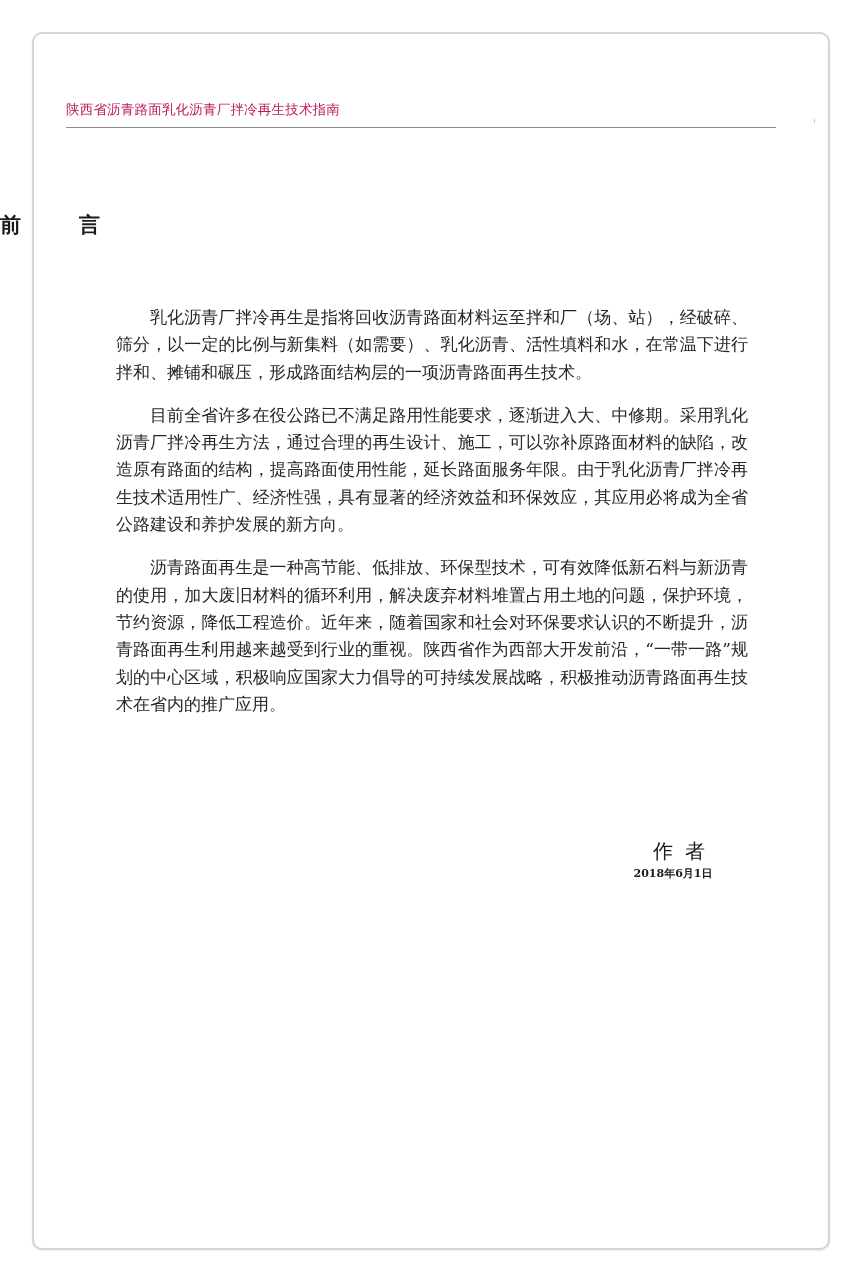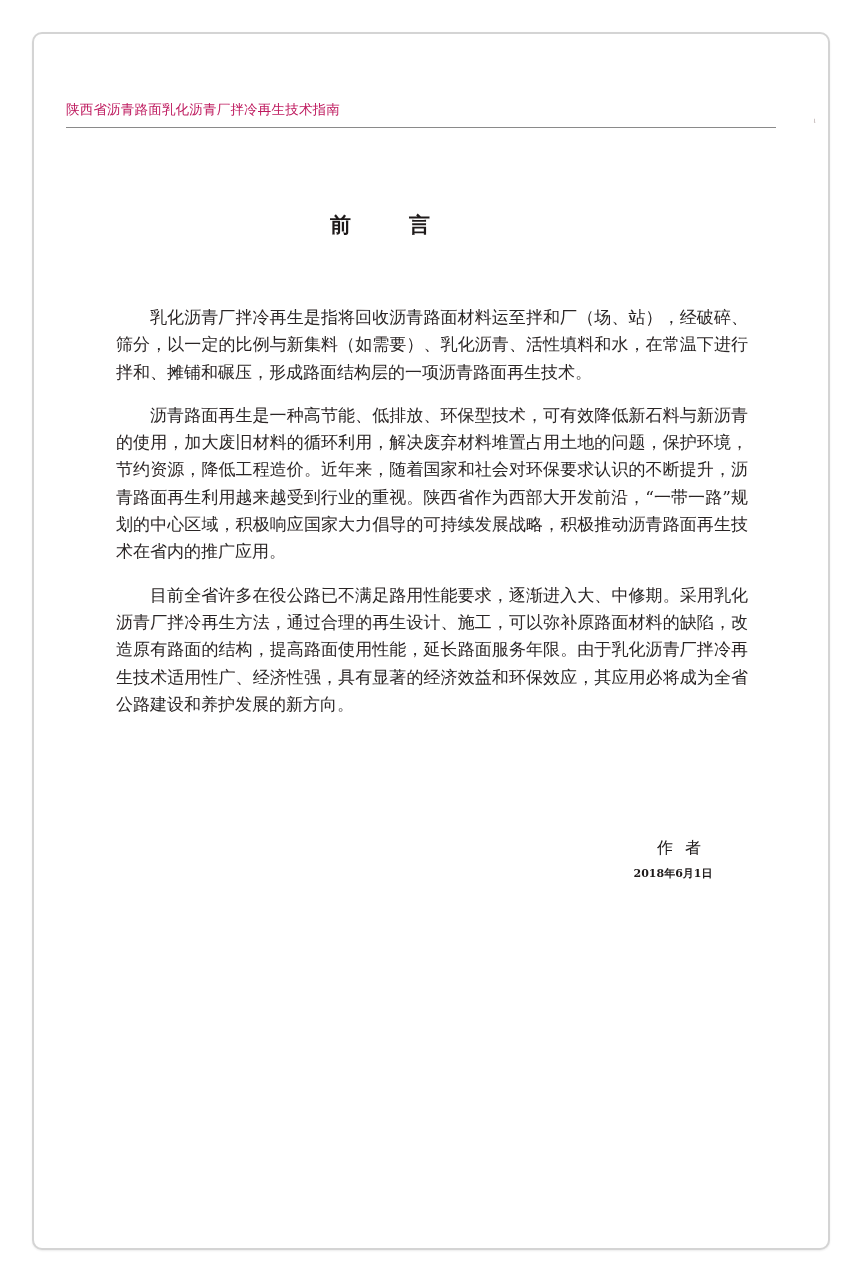--- a/index.html
+++ b/index.html
@@ -48,21 +48,20 @@
       left: 813px;
       top: 117px;
       font-size: 10px;
       color: #a09090;
     }
     .title {
       position: absolute;
       left: 0;
       top: 211px;
       width: 760px;
-      text-align: center;
       font-family: "DejaVu Sans", "Liberation Sans", sans-serif;
       font-weight: bold;
       font-size: 21px;
       color: #1e1a1a;
       letter-spacing: 0;
     }
     .title .gap { display: inline-block; width: 58px; }
     .body-text {
       position: absolute;
       left: 100px;
@@ -81,21 +80,21 @@
     .signature {
       position: absolute;
       left: 560px;
       top: 838px;
       width: 220px;
       font-family: "DejaVu Serif", "Liberation Serif", serif;
       color: #1e1a1a;
     }
     .sig-author {
       text-align: center;
-      font-size: 16px;
+      font-size: 20px;
       letter-spacing: 12px;
       padding-left: 30px;
       height: 26px;
     }
     .sig-date {
       text-align: center;
       font-size: 11px;
       font-weight: bold;
       margin-top: 2px;
       padding-left: 6px;
@@ -109,20 +108,20 @@
 <div class="running-header">陕西省沥青路面乳化沥青厂拌冷再生技术指南</div>
 <div class="header-rule"></div>
 <div class="margin-mark">ꜜ</div>
 
 <div class="title">
   <span>前</span><span class="gap"></span><span>言</span>
 </div>
 
 <div class="body-text">
   <p>乳化沥青厂拌冷再生是指将回收沥青路面材料运至拌和厂（场、站），经破碎、筛分，以一定的比例与新集料（如需要）、乳化沥青、活性填料和水，在常温下进行拌和、摊铺和碾压，形成路面结构层的一项沥青路面再生技术。</p>
+  <p>目前全省许多在役公路已不满足路用性能要求，逐渐进入大、中修期。采用乳化沥青厂拌冷再生方法，通过合理的再生设计、施工，可以弥补原路面材料的缺陷，改造原有路面的结构，提高路面使用性能，延长路面服务年限。由于乳化沥青厂拌冷再生技术适用性广、经济性强，具有显著的经济效益和环保效应，其应用必将成为全省公路建设和养护发展的新方向。</p>
   <p>沥青路面再生是一种高节能、低排放、环保型技术，可有效降低新石料与新沥青的使用，加大废旧材料的循环利用，解决废弃材料堆置占用土地的问题，保护环境，节约资源，降低工程造价。近年来，随着国家和社会对环保要求认识的不断提升，沥青路面再生利用越来越受到行业的重视。陕西省作为西部大开发前沿，“一带一路”规划的中心区域，积极响应国家大力倡导的可持续发展战略，积极推动沥青路面再生技术在省内的推广应用。</p>
-  <p>目前全省许多在役公路已不满足路用性能要求，逐渐进入大、中修期。采用乳化沥青厂拌冷再生方法，通过合理的再生设计、施工，可以弥补原路面材料的缺陷，改造原有路面的结构，提高路面使用性能，延长路面服务年限。由于乳化沥青厂拌冷再生技术适用性广、经济性强，具有显著的经济效益和环保效应，其应用必将成为全省公路建设和养护发展的新方向。</p>
 </div>
 
 <div class="signature">
   <div class="sig-author">作者</div>
   <div class="sig-date">2018年6月1日</div>
 </div>
 
 </body></html>

